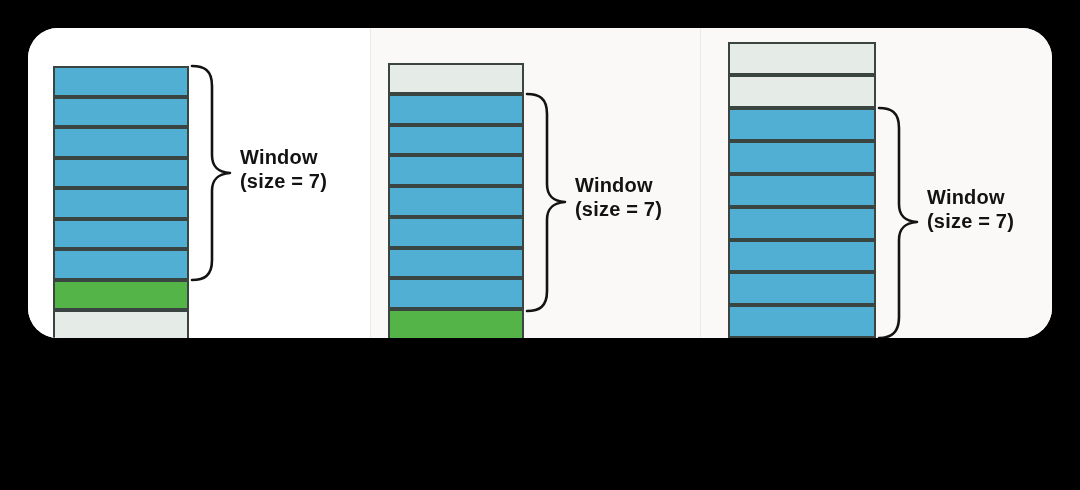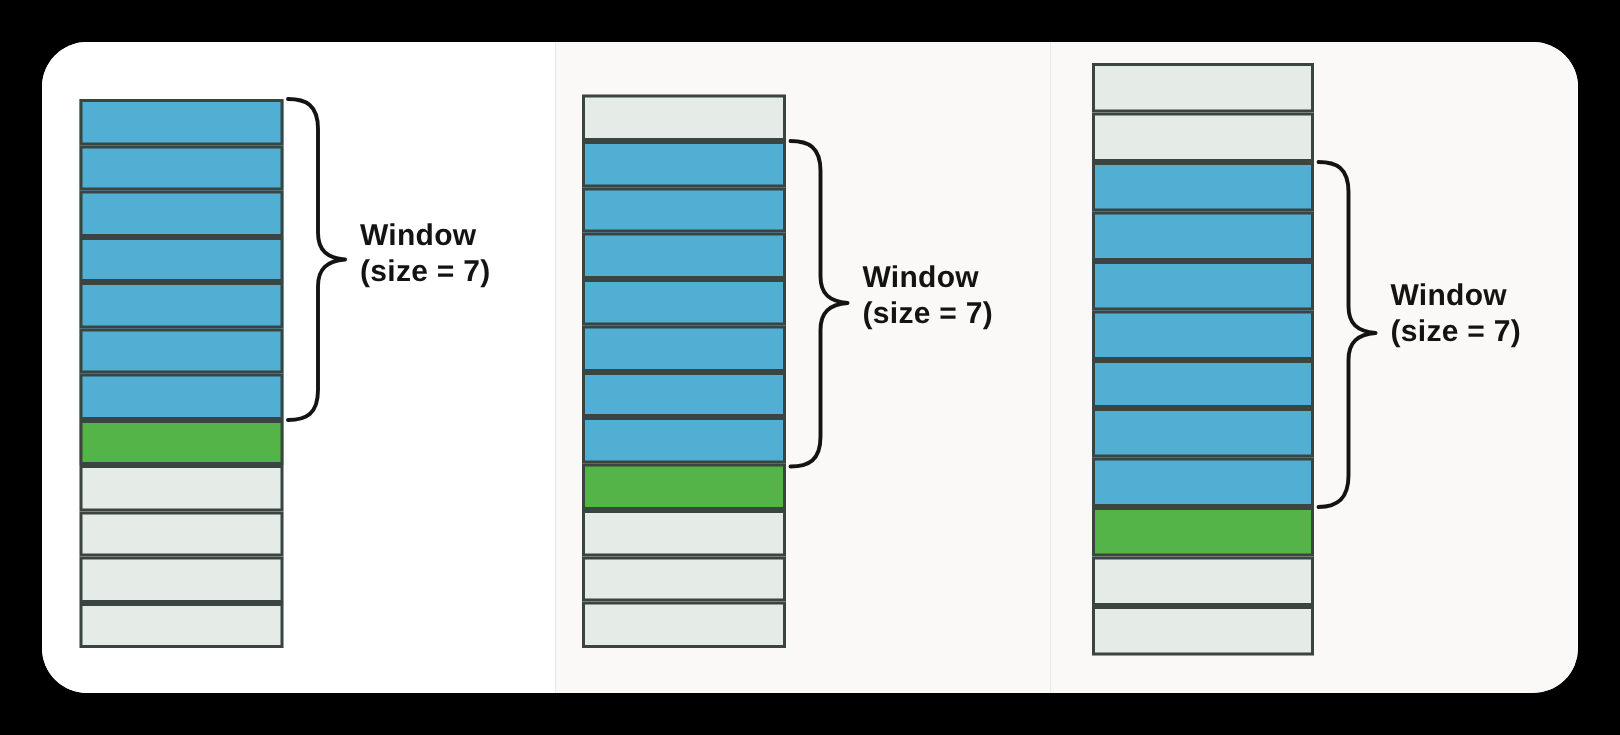--- a/index.html
+++ b/index.html
@@ -17,21 +17,21 @@
     position: relative;
     width: 1080px;
     height: 490px;
     background: #000000;
   }
   #card {
     position: absolute;
     left: 28px;
     top: 28px;
     width: 1024px;
-    height: 434px;
+    height: 310px;
     background: #ffffff;
     border-radius: 30px;
     overflow: hidden;
   }
   .panel {
     position: absolute;
     top: 0;
     height: 100%;
   }
   .panel-bg-alt {

